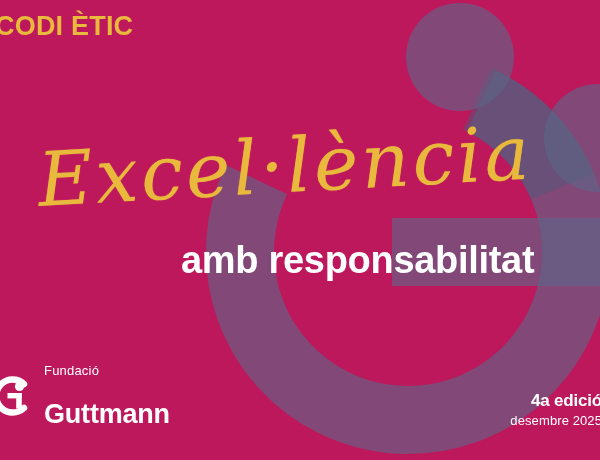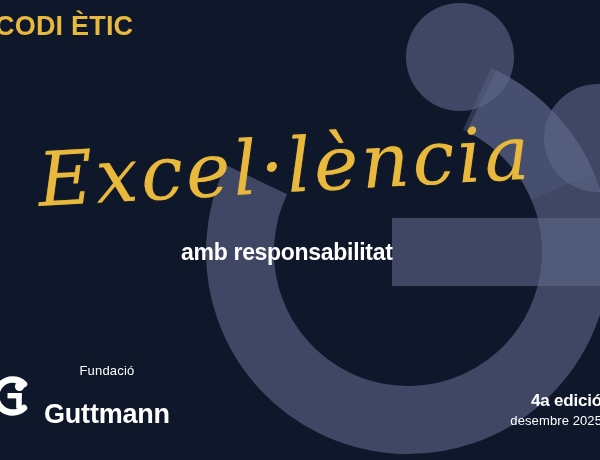--- a/index.html
+++ b/index.html
@@ -6,21 +6,21 @@
     margin: 0;
     padding: 0;
     background: #1e2550;
   }
 
   #banner {
     position: relative;
     width: 600px;
     height: 460px;
     overflow: hidden;
-    background: #0f172a;
+    background: #be185d;
     font-family: "Liberation Sans", sans-serif;
     user-select: none;
   }
 
   
   .watermark {
     position: absolute;
     inset: 0;
     pointer-events: none;
   }
@@ -63,21 +63,21 @@
     transform-origin: left center;
     text-shadow: 0 0 1px rgba(232,185,60,0.55);
   }
 
   
   .headline-bold {
     position: absolute;
     left: 181px;
     top: 240px;
     color: #ffffff;
-    font-size: 23px;
+    font-size: 38px;
     font-weight: bold;
     letter-spacing: -0.3px;
     line-height: 1.1;
     white-space: nowrap;
   }
 
   
   .brand {
     position: absolute;
     left: -12px;
@@ -88,21 +88,20 @@
   }
   .brand-mark {
     width: 46px;
     height: 46px;
     flex: 0 0 auto;
   }
   .brand-text {
     display: flex;
     flex-direction: column;
     line-height: 1;
-    text-align: center;
   }
   .brand-top {
     color: #ffffff;
     font-size: 13px;
     font-weight: normal;
     letter-spacing: 0.2px;
     margin-bottom: 2px;
   }
   .brand-name {
     color: #ffffff;

